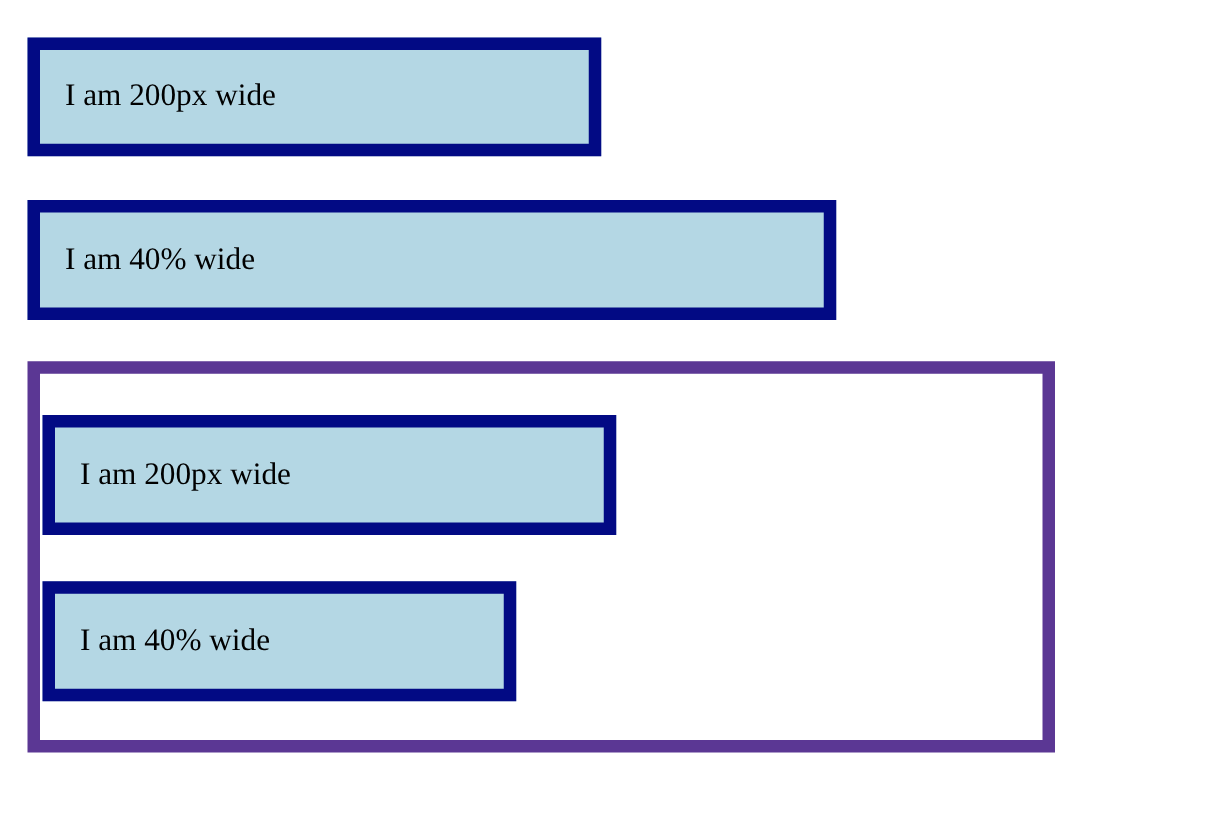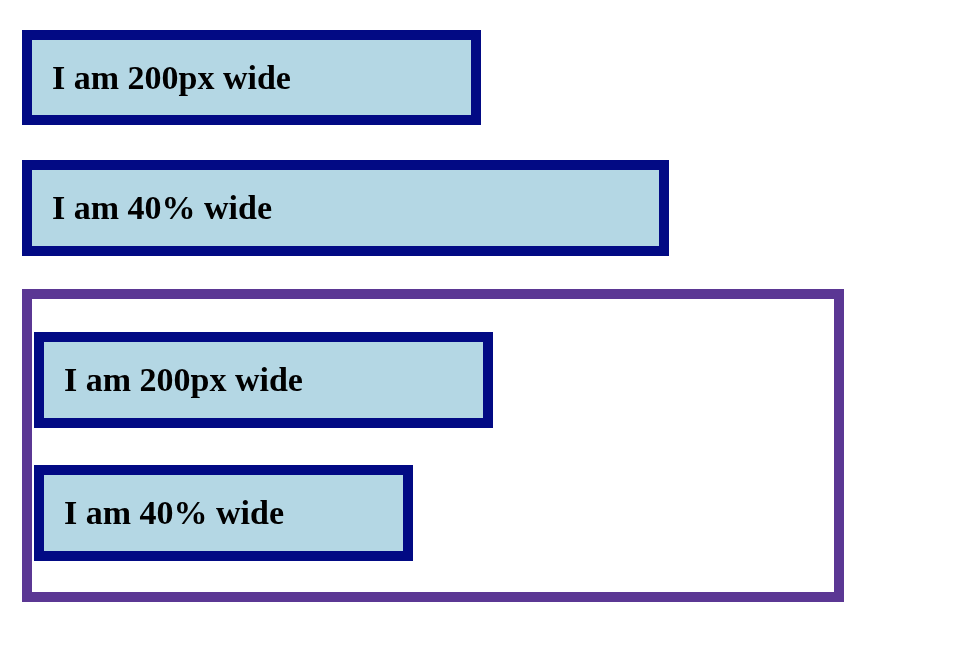--- a/index.html
+++ b/index.html
@@ -22,24 +22,23 @@
   }
   .box {
     box-sizing: border-box;
     height: 96px;
     border: 10px solid var(--box-border);
     background: var(--box-background);
     color: var(--text-color);
     display: flex;
     align-items: center;
     padding: 2px 20px;
-    font-size: 34px;
+    font-size: 25px;
     line-height: 1.15;
     white-space: nowrap;
-    font-weight: bold;
   }
   .box-px-outer {
     width: 459px;
     height: 95px;
     margin: 30px 0 0 22px;
   }
   .box-percent-outer {
     width: 647px;
     margin: 35px 0 0 22px;
   }

